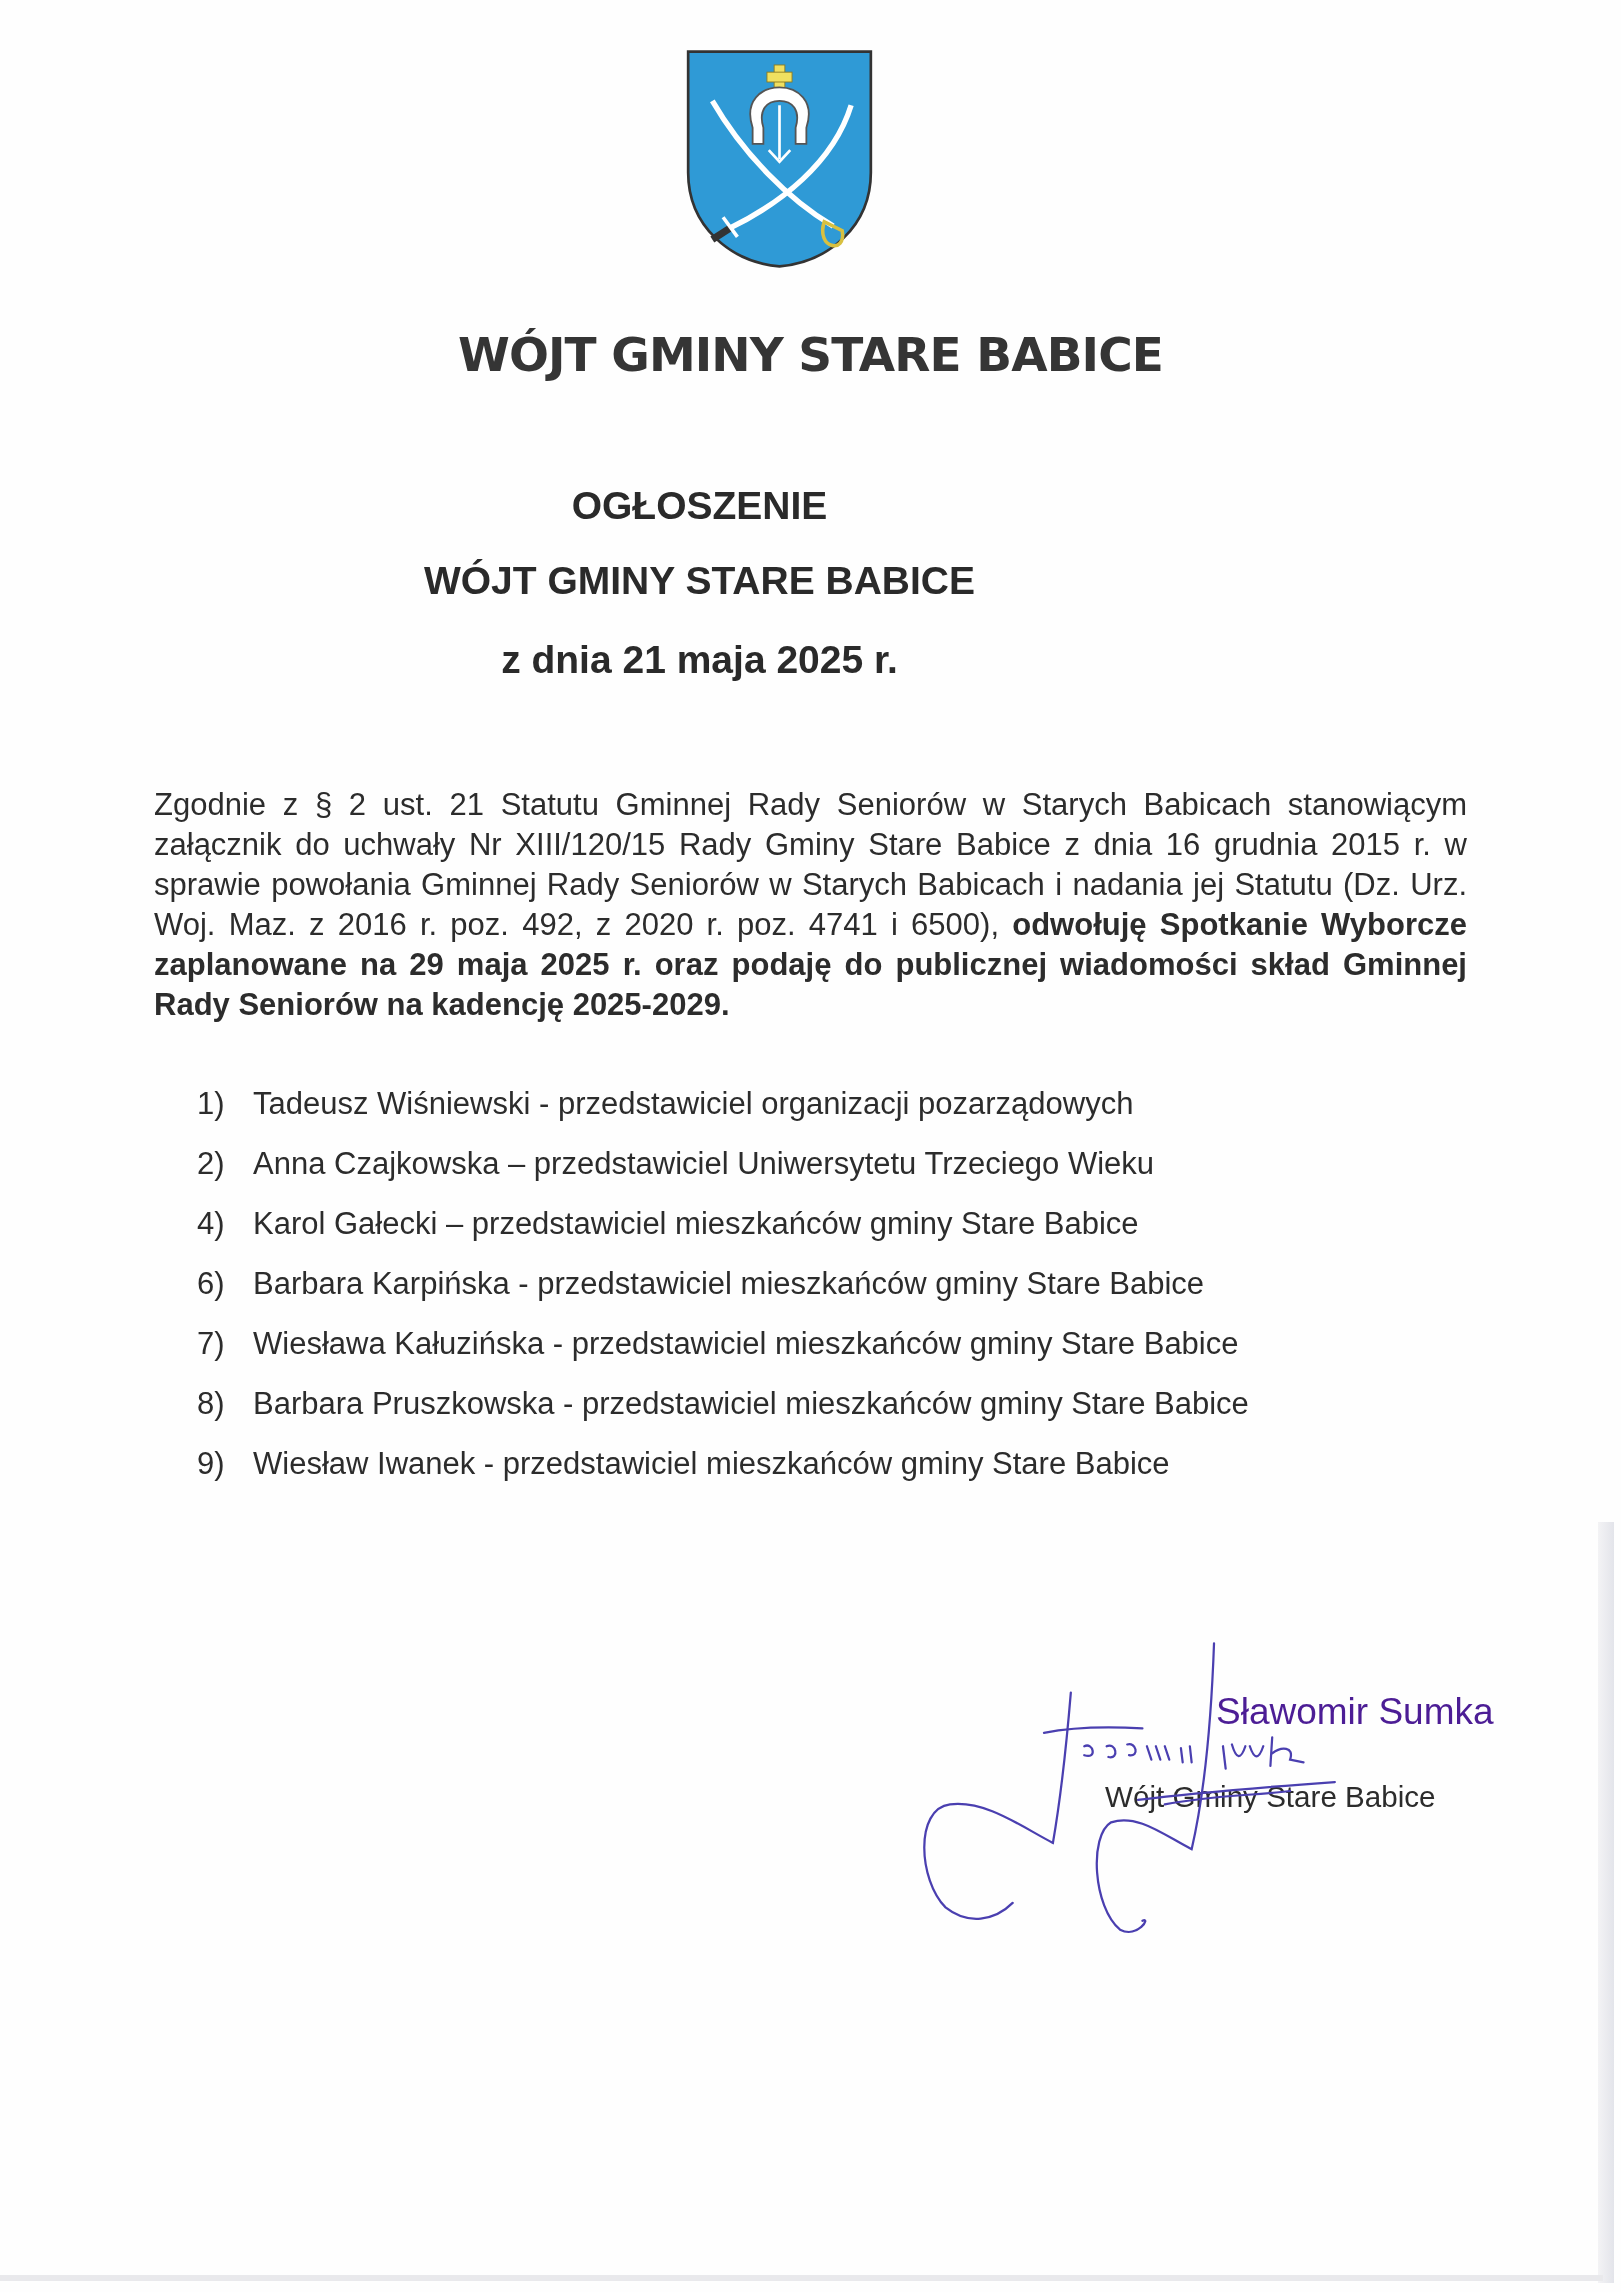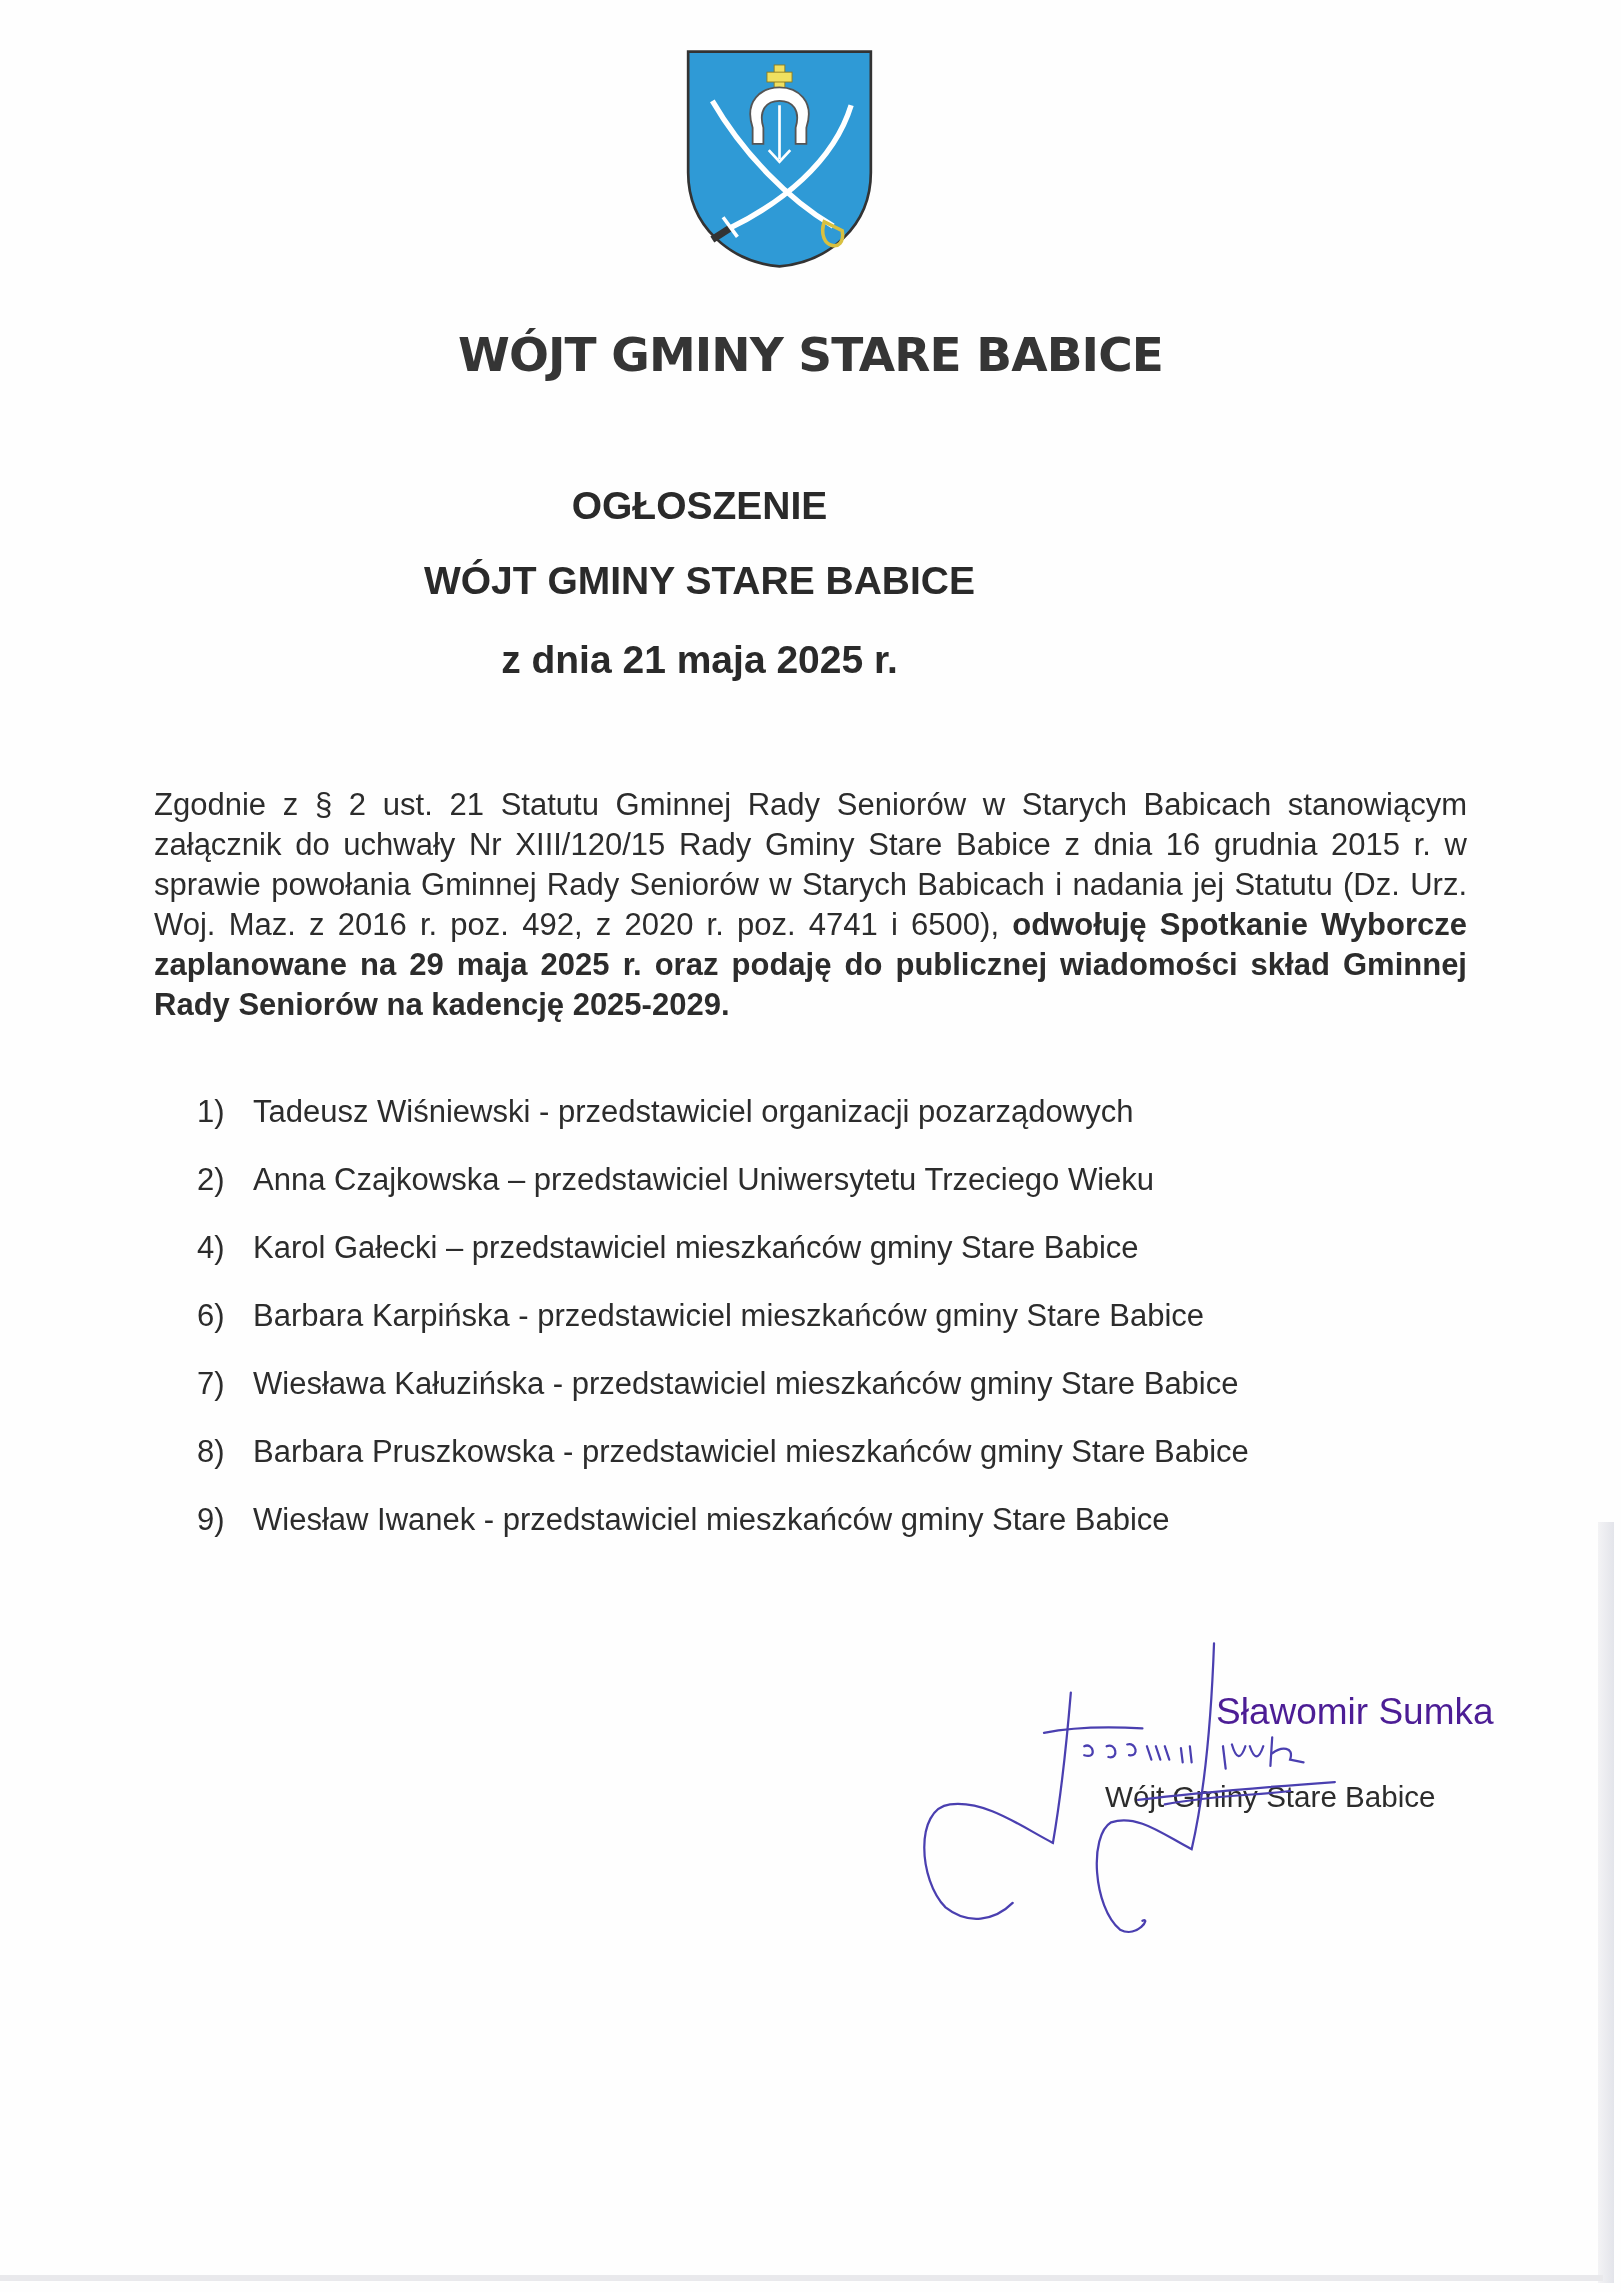--- a/index.html
+++ b/index.html
@@ -12,21 +12,21 @@
   .org-name { position:absolute; left:0; width:1621px; top:327px; text-align:center;
          font-family:"DejaVu Sans", sans-serif; font-weight:bold; font-size:47px; color:#353535; letter-spacing:-0.9px; }
   .title-block { position:absolute; left:0; width:1399px; text-align:center; font-weight:bold; color:#2a2a2a; }
   .t1 { top:484px; font-size:39px; }
   .t2 { top:559px; font-size:39px; }
   .t3 { top:638px; font-size:39px; }
   .body-text { position:absolute; left:154px; top:785px; width:1313px; font-size:31px; line-height:40px;
          text-align:justify; color:#2c2c2c; }
   .body-text b { font-weight:bold;margin-top:48px; }
   .members { position:absolute; left:197px; top:1084px; width:1164px; margin:0; padding:0; list-style:none; }
-  .member { font-size:31px; height:60px; line-height:39px; color:#2c2c2c; white-space:nowrap;margin-top:8px; }
+  .member { font-size:31px; height:60px; line-height:39px; color:#2c2c2c; white-space:nowrap; }
   .member .num { display:inline-block; width:56px; }
   .sig-name { position:absolute; left:1216px; top:1691px; font-size:37px; color:#4c1d95; }
   .sig-role { position:absolute; left:1105px; top:1780px; font-size:29.6px; color:#2c2c2c; }
   .sig-svg { position:absolute; left:896px; top:1612px; }
 </style>
 </head>
 <body>
 
 <div class="scan-edge-right"></div>
 <div class="scan-edge-bottom"></div>

